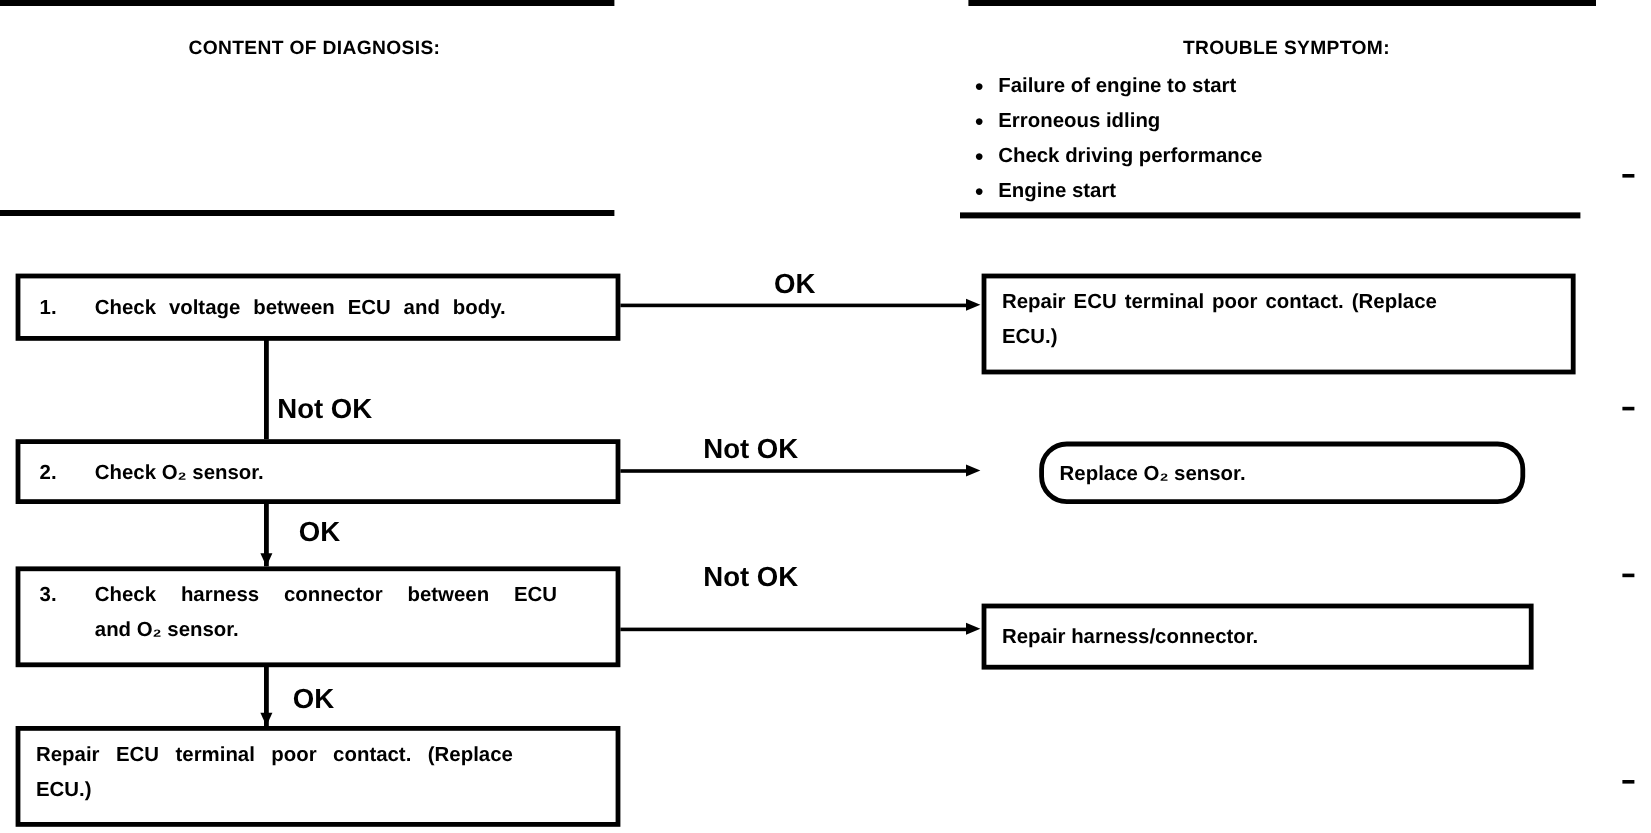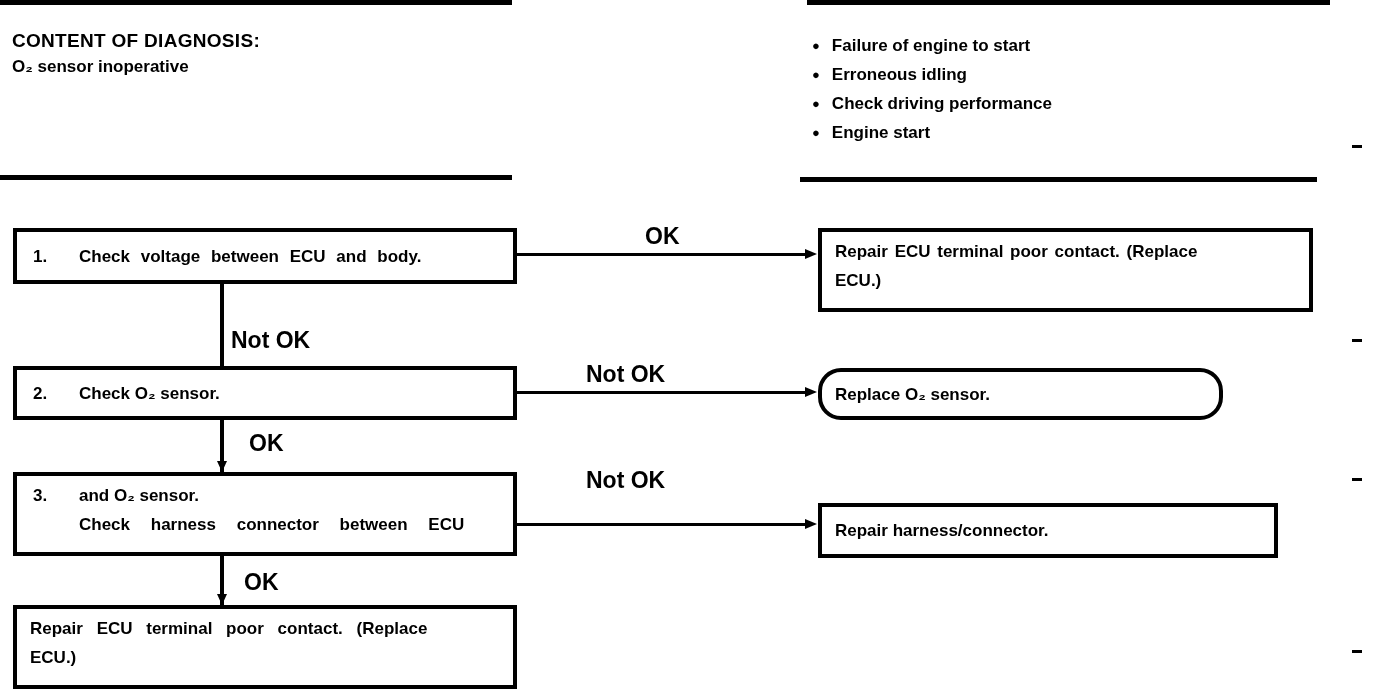--- a/index.html
+++ b/index.html
@@ -3,21 +3,21 @@
 <meta charset="utf-8">
 <style>
   html,body{margin:0;padding:0;background:#fff;}
   .page{position:relative;width:1376px;height:694px;background:#fff;overflow:hidden;
         font-family:"Liberation Sans","DejaVu Sans",sans-serif;font-weight:bold;color:#000;}
   .rule{position:absolute;background:#000;}
   .tick{position:absolute;background:#000;width:10px;height:3px;}
 
   
   .hdr{position:absolute;}
-  .hdr-title{font-size:19px;letter-spacing:.3px;line-height:26px;}
+  .hdr-title{font-size:16px;letter-spacing:.3px;line-height:26px;text-align:center;}
   .hdr-body{font-size:17px;line-height:26px;}
   .sym-list{margin:4px 0 0 0;padding:0;list-style:none;}
   .sym-item{display:flex;align-items:baseline;font-size:17px;line-height:28px;}
   .bullet{font-size:13px;margin-right:12px;position:relative;top:-1px;}
 
   
   .fbox{position:absolute;border:4px solid #000;background:#fff;box-sizing:border-box;
         font-size:17px;line-height:29px;display:flex;}
   .fbox .num{flex:none;width:46px;}
   .fbox .txt{flex:1;}
@@ -52,24 +52,24 @@
   <div class="rule" style="left:0;top:175px;width:512px;height:5px;"></div>
   <div class="rule" style="left:800px;top:177px;width:517px;height:5px;"></div>
 
   <div class="tick" style="left:1352px;top:145px;"></div>
   <div class="tick" style="left:1352px;top:339px;"></div>
   <div class="tick" style="left:1352px;top:478px;"></div>
   <div class="tick" style="left:1352px;top:650px;"></div>
 
   <div class="hdr" style="left:12px;top:28px;width:500px;">
     <div class="hdr-title">CONTENT OF DIAGNOSIS:</div>
-    <div class="hdr-body">O₂ sensor inoperative</div>
   </div>
 
   <div class="hdr" style="left:812px;top:28px;width:520px;">
+    <div class="hdr-title">TROUBLE SYMPTOM:</div>
     <ul class="sym-list">
       <li class="sym-item">
         <span class="bullet">●</span>
         <span>Failure of engine to start</span>
       </li>
       <li class="sym-item">
         <span class="bullet">●</span>
         <span>Erroneous idling</span>
       </li>
       <li class="sym-item">
@@ -93,40 +93,40 @@
   <div class="fbox numbered v-center" style="left:13px;top:366px;width:504px;height:54px;">
     <span class="num">2.</span>
     <div class="txt">
       <span class="line">Check O₂ sensor.</span>
     </div>
   </div>
 
   <div class="fbox numbered v-top" style="left:13px;top:472px;width:504px;height:84px;">
     <span class="num">3.</span>
     <div class="txt">
+      <span class="line ws16">Check harness connector between ECU</span>
       <span class="line">and O₂ sensor.</span>
-      <span class="line ws16">Check harness connector between ECU</span>
     </div>
   </div>
 
   <div class="fbox plain v-top" style="left:13px;top:605px;width:504px;height:84px;">
     <div class="txt">
       <span class="line ws9">Repair ECU terminal poor contact. (Replace</span>
       <span class="line">ECU.)</span>
     </div>
   </div>
 
   <div class="fbox plain v-top" style="left:818px;top:228px;width:495px;height:84px;">
     <div class="txt">
       <span class="line ws2">Repair ECU terminal poor contact. (Replace</span>
       <span class="line">ECU.)</span>
     </div>
   </div>
 
-  <div class="fbox plain v-center" style="left:818px;top:368px;width:405px;height:52px;border-radius:23px;">
+  <div class="fbox plain v-center" style="left:866px;top:368px;width:405px;height:52px;border-radius:23px;">
     <div class="txt">
       <span class="line">Replace O₂ sensor.</span>
     </div>
   </div>
 
   <div class="fbox plain v-center" style="left:818px;top:503px;width:460px;height:55px;">
     <div class="txt">
       <span class="line">Repair harness/connector.</span>
     </div>
   </div>

